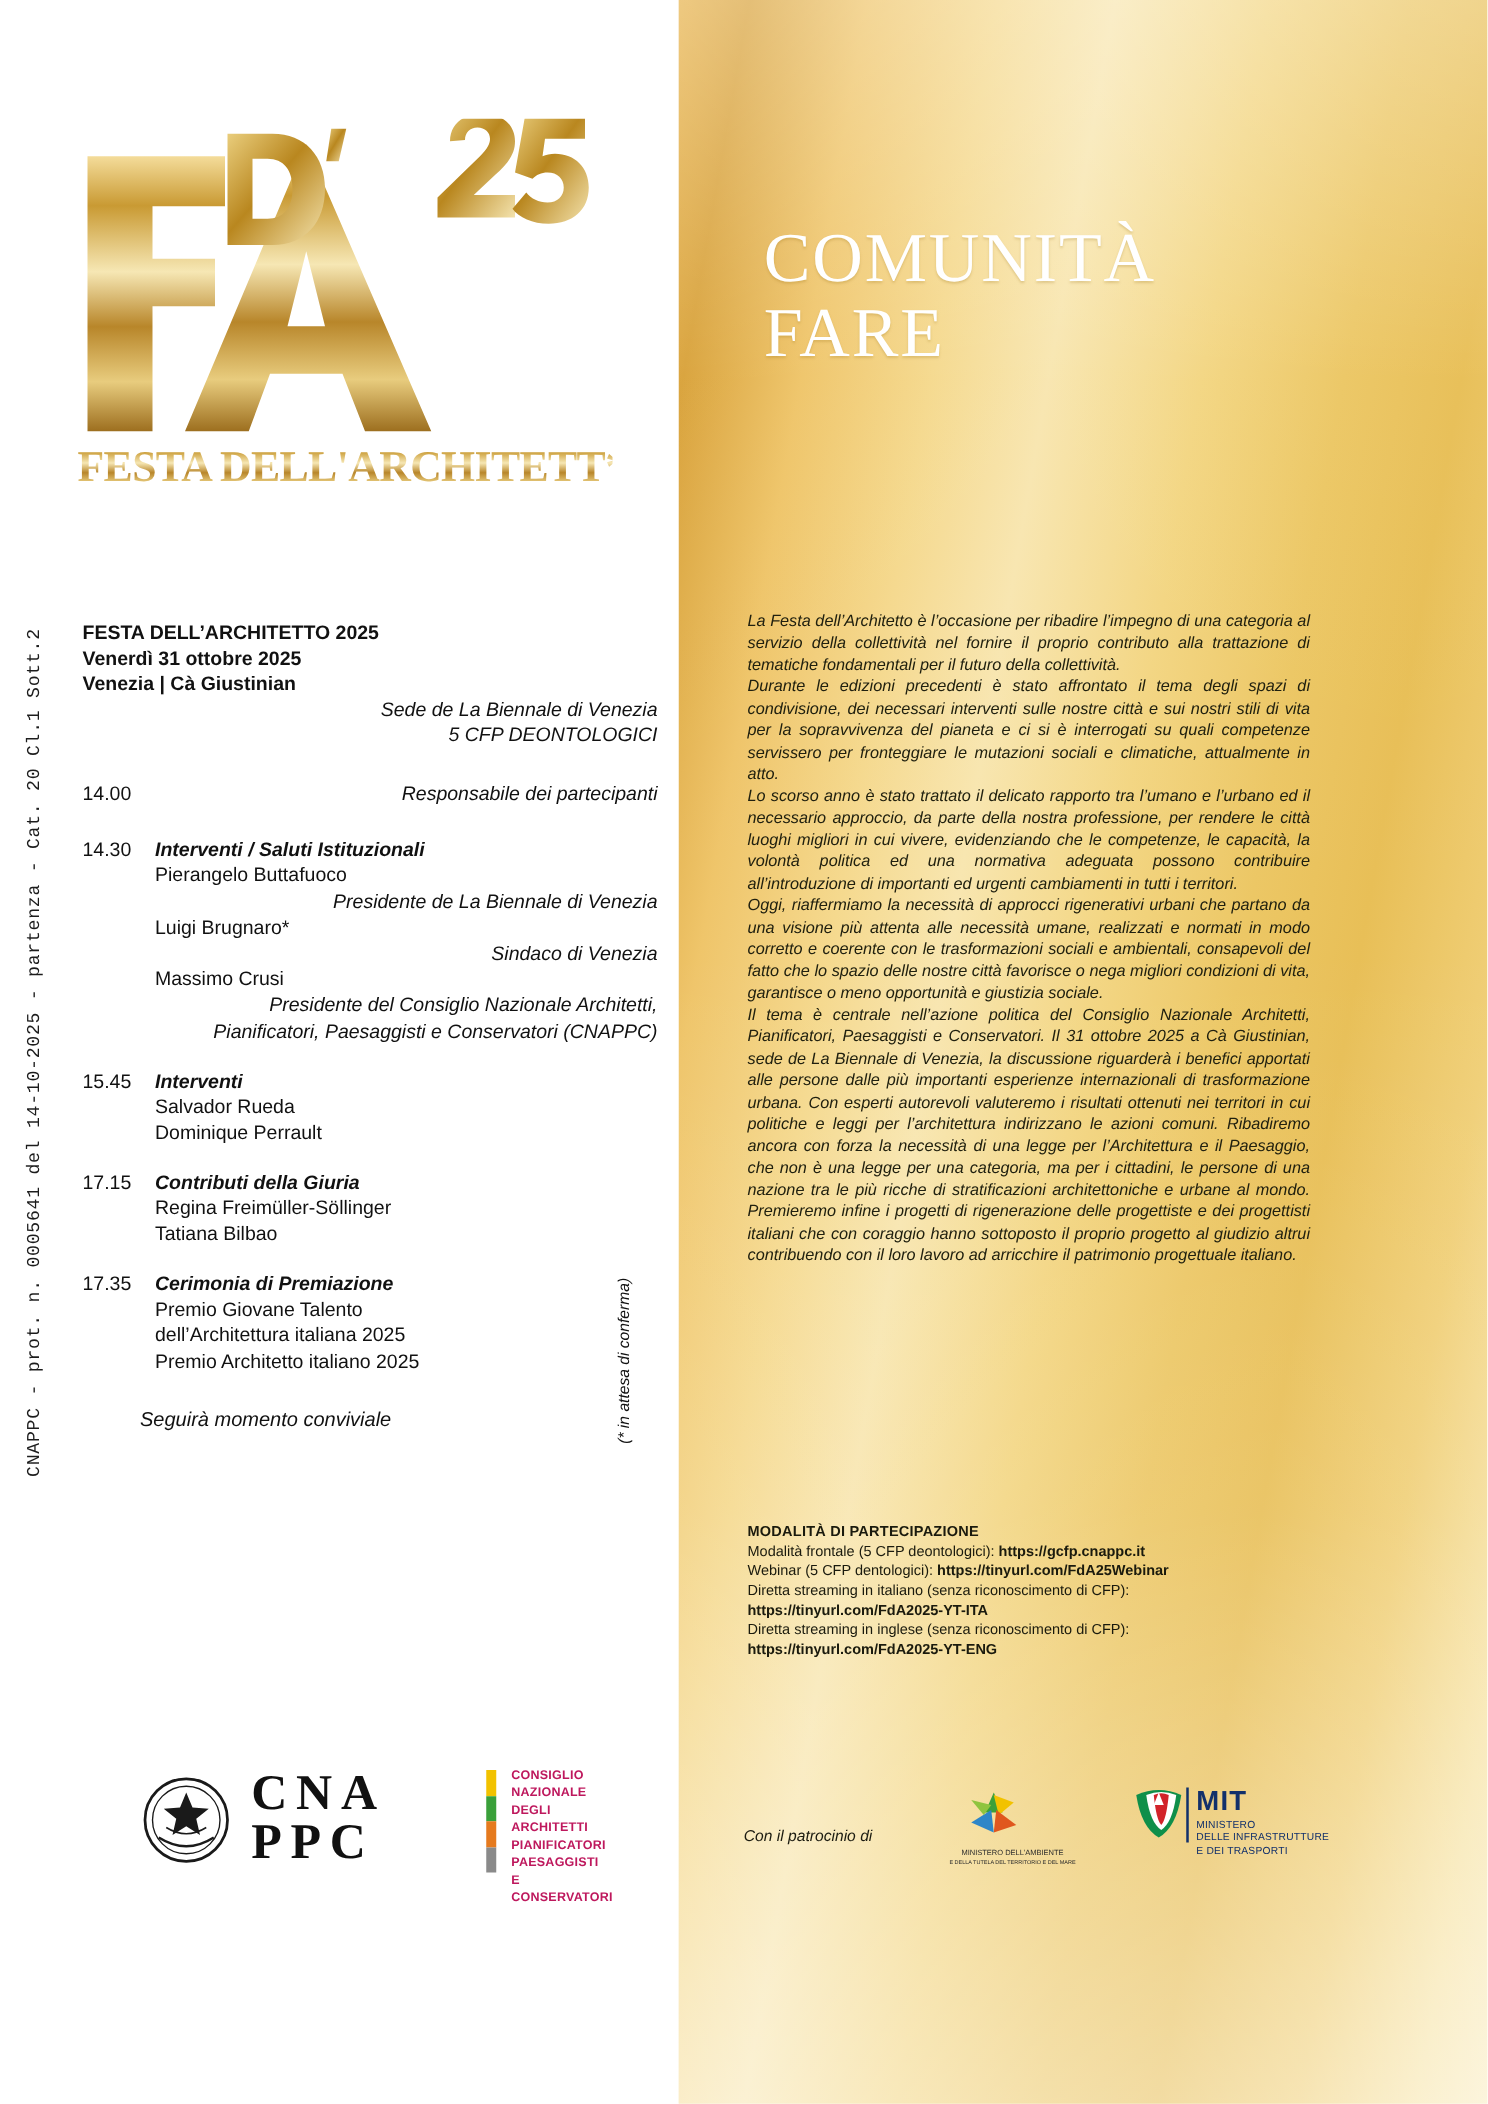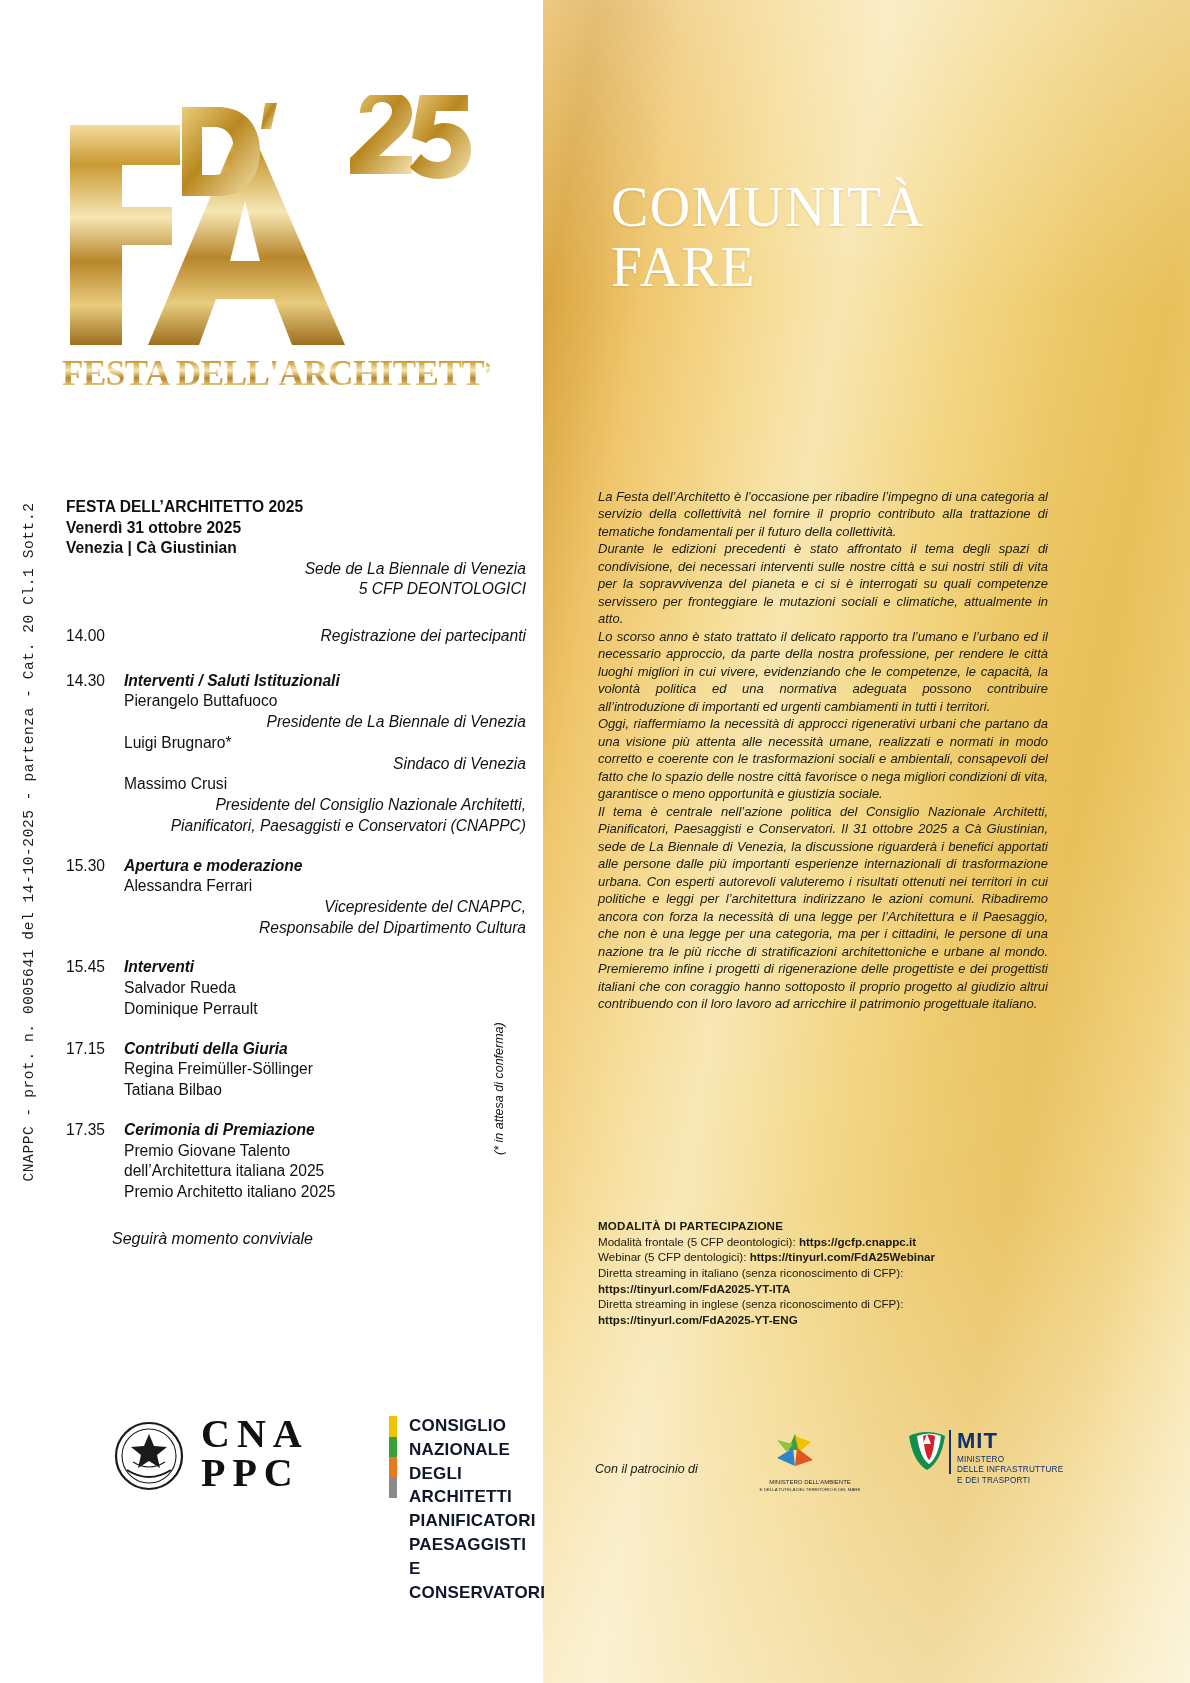--- a/index.html
+++ b/index.html
@@ -89,22 +89,22 @@
   .cnappc-logo{position:absolute;left:113px;top:1408px;width:360px;height:110px;}
   .emblem{position:absolute;left:0;top:4px;width:72px;height:88px;}
   .cna-text{
     position:absolute;left:88px;top:6px;
     font-family:"Liberation Serif","DejaVu Serif",serif;
     font-size:40px;line-height:0.98;letter-spacing:7px;color:#111;font-weight:bold;
   }
   .bars{position:absolute;left:276px;top:8px;width:8px;height:82px;}
   .bars i{display:block;width:8px;height:20.5px;}
   .ccn-lines{
-    position:absolute;left:296px;top:6px;font-size:17px;font-weight:bold;
-    line-height:1.40;color:#0f172a;letter-spacing:.2px;
+    position:absolute;left:296px;top:6px;font-size:10px;font-weight:bold;
+    line-height:1.40;color:#be185d;letter-spacing:.2px;
   }
   .patrocinio{
     position:absolute;left:595px;top:1462px;
     font-size:12.5px;color:#1b1b10;font-style:italic;
   }
   .mattm{position:absolute;left:735px;top:1430px;width:150px;height:70px;}
   .mit{position:absolute;left:905px;top:1428px;width:190px;height:72px;}
   .mit-text{position:absolute;left:52px;top:2px;color:#12306b;}
   .mit-text .m1{font-size:22px;font-weight:bold;letter-spacing:1px;line-height:1;}
   .mit-text .m2{font-size:8.2px;line-height:1.25;margin-top:3px;letter-spacing:.2px;}
@@ -188,43 +188,34 @@
       <div class="b">FESTA DELL’ARCHITETTO 2025</div>
       <div class="b">Venerdì 31 ottobre 2025</div>
       <div class="b">Venezia | Cà Giustinian</div>
       <div class="i">Sede de La Biennale di Venezia</div>
       <div class="i">5 CFP DEONTOLOGICI</div>
     </div>
     <div id="prog-rows">
         <div class="row first">
           <div class="time">14.00</div>
           <div class="body">
-            <div class="i">Registrazione dei partecipanti</div>
+            <div class="i">Responsabile dei partecipanti</div>
           </div>
         </div>
         <div class="row">
           <div class="time">14.30</div>
           <div class="body">
             <div class="bi">Interventi / Saluti Istituzionali</div>
             <div class="">Pierangelo Buttafuoco</div>
             <div class="i">Presidente de La Biennale di Venezia</div>
             <div class="">Luigi Brugnaro*</div>
             <div class="i">Sindaco di Venezia</div>
             <div class="">Massimo Crusi</div>
             <div class="i">Presidente del Consiglio Nazionale Architetti,</div>
             <div class="i">Pianificatori, Paesaggisti e Conservatori (CNAPPC)</div>
-          </div>
-        </div>
-        <div class="row">
-          <div class="time">15.30</div>
-          <div class="body">
-            <div class="bi">Apertura e moderazione</div>
-            <div class="">Alessandra Ferrari</div>
-            <div class="i">Vicepresidente del CNAPPC,</div>
-            <div class="i">Responsabile del Dipartimento Cultura</div>
           </div>
         </div>
         <div class="row">
           <div class="time">15.45</div>
           <div class="body">
             <div class="bi">Interventi</div>
             <div class="">Salvador Rueda</div>
             <div class="">Dominique Perrault</div>
           </div>
         </div>

